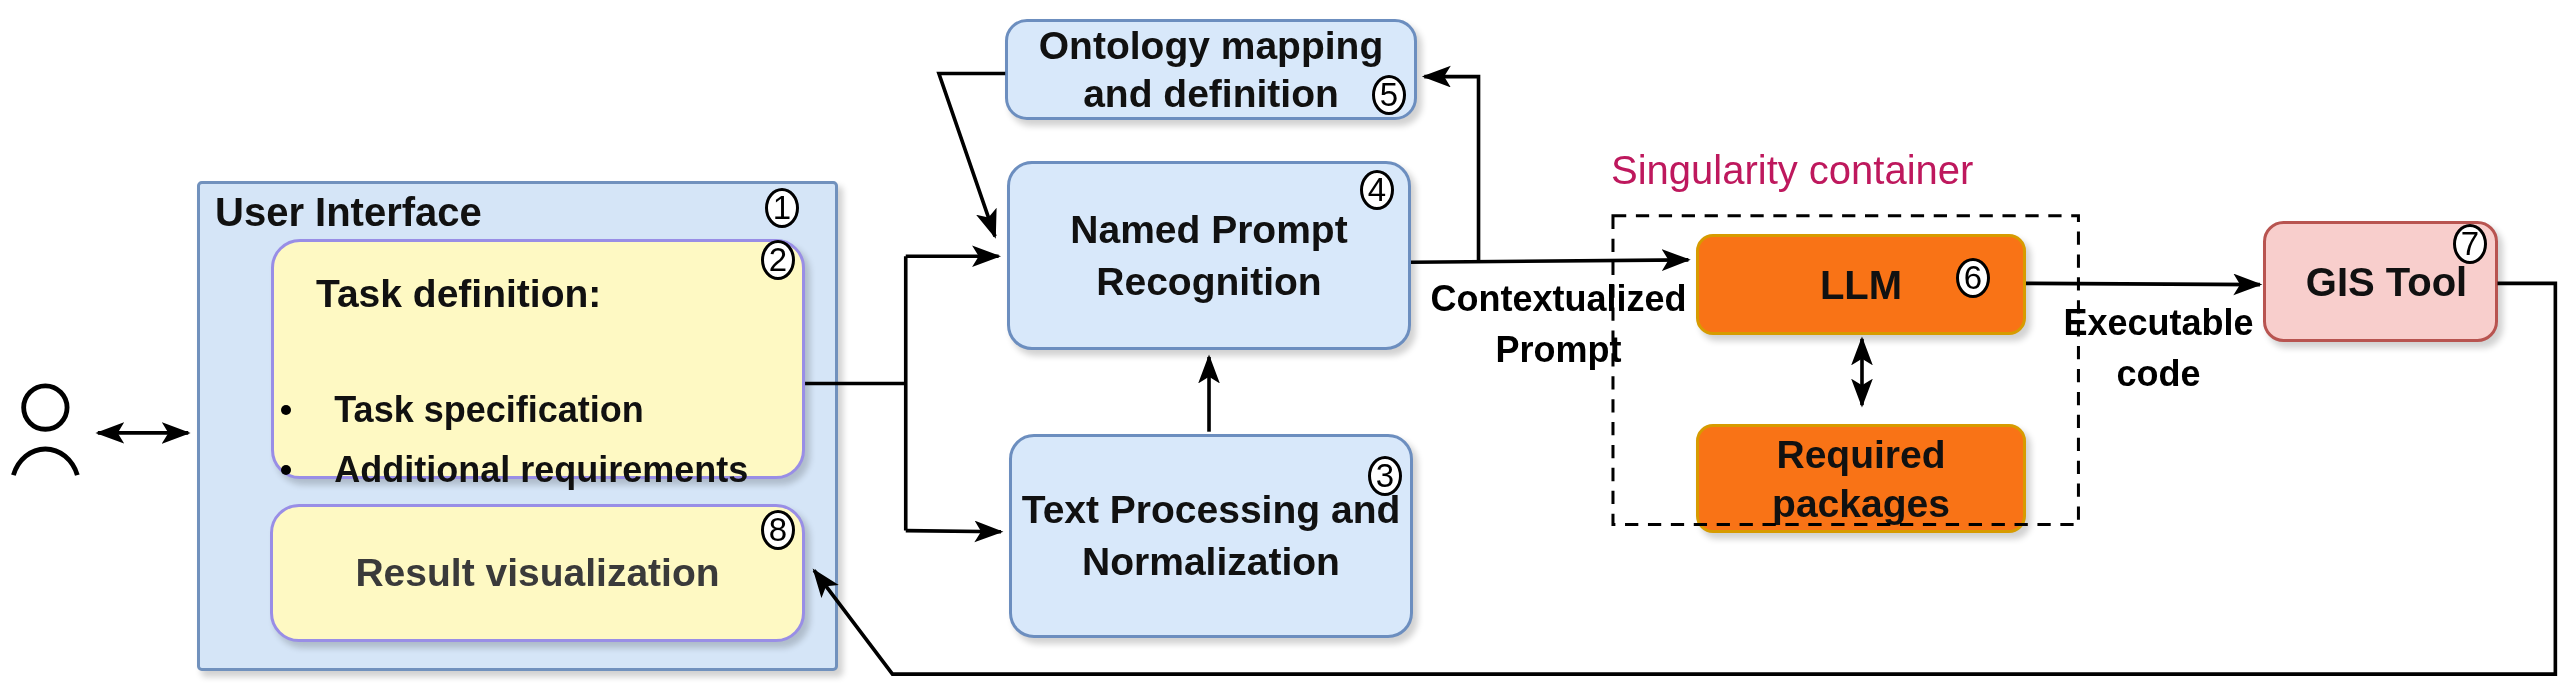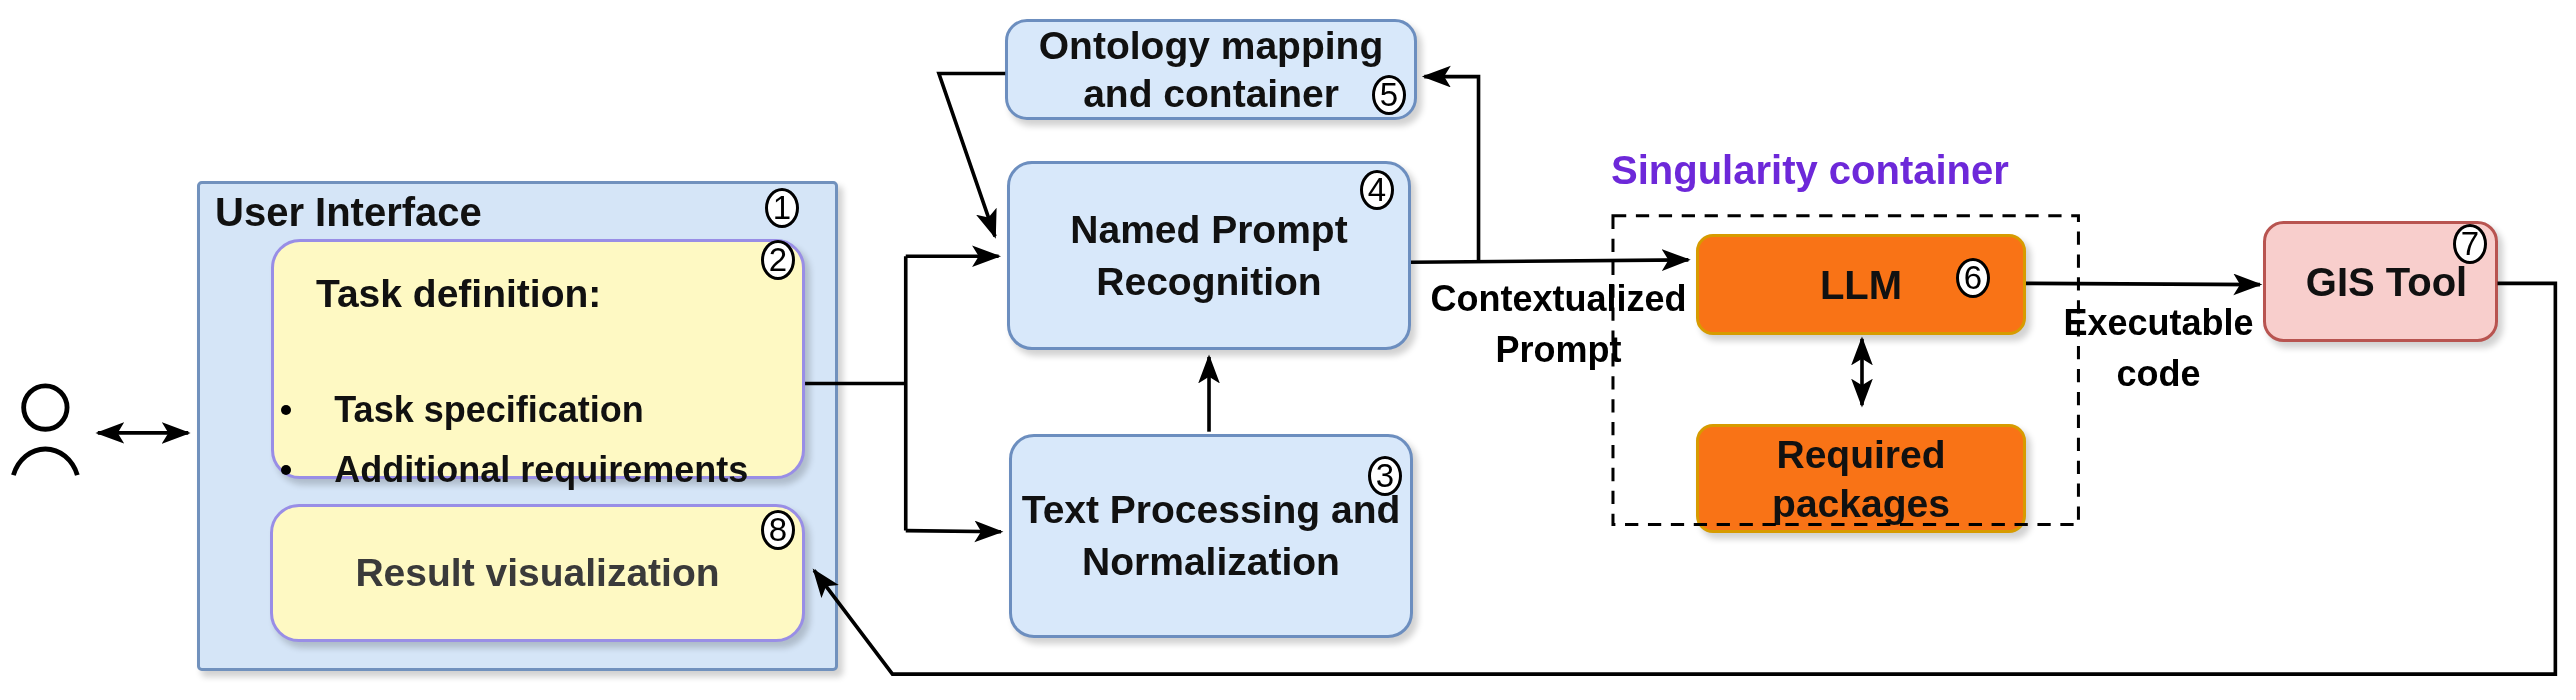--- a/index.html
+++ b/index.html
@@ -48,37 +48,37 @@
   </div>
   <div class="num" style="left:761px;top:240px;">2</div>
 
   <div class="box purple" style="left:270px;top:504px;width:535px;height:138px;">
     <span class="lbl" style="color:#3a3a3a;">Result visualization</span>
   </div>
   <div class="num" style="left:761px;top:510px;">8</div>
 
   <div class="box blue" style="left:1005px;top:19.3px;width:412px;height:101px;border-radius:22px;">
     <span class="lbl" style="line-height:48px;">Ontology mapping</span>
-    <span class="lbl" style="line-height:48px;">and container</span>
+    <span class="lbl" style="line-height:48px;">and definition</span>
   </div>
   <div class="num" style="left:1372px;top:75px;">5</div>
 
   <div class="box blue" style="left:1007px;top:161px;width:404px;height:189px;">
     <span class="lbl">Named Prompt</span>
     <span class="lbl">Recognition</span>
   </div>
   <div class="num" style="left:1360px;top:170px;">4</div>
 
   <div class="box blue" style="left:1009px;top:434px;width:404px;height:204px;">
     <span class="lbl">Text Processing and</span>
     <span class="lbl">Normalization</span>
   </div>
   <div class="num" style="left:1368px;top:456px;">3</div>
 
-  <div style="position:absolute;left:1611px;top:148px;font-size:40px;font-weight:700;color:#6d28d9;z-index:3;">Singularity container</div>
+  <div style="position:absolute;left:1611px;top:148px;font-size:40px;font-weight:400;color:#be185d;z-index:3;">Singularity container</div>
 
   <div class="box orange" style="left:1696px;top:234px;width:330px;height:101px;">
     <span class="lbl" style="font-size:40px;">LLM</span>
   </div>
   <div class="num" style="left:1956px;top:258px;">6</div>
 
   <div class="box orange" style="left:1696px;top:408px;width:330px;height:109px;margin-top:16px;">
     <span class="lbl" style="line-height:49px;">Required</span>
     <span class="lbl" style="line-height:49px;">packages</span>
   </div>

